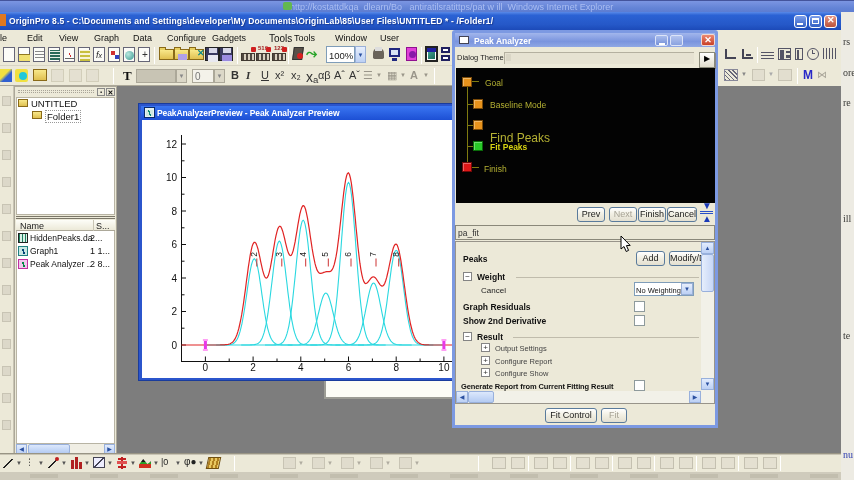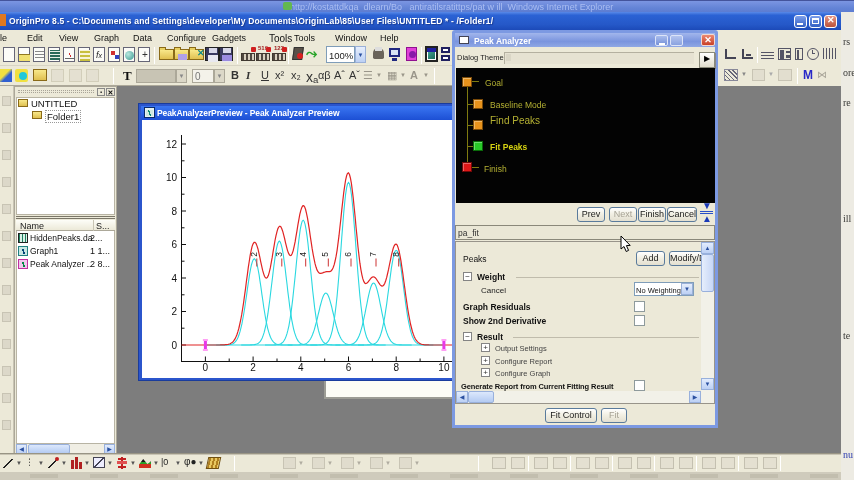--- a/index.html
+++ b/index.html
@@ -37,21 +37,21 @@
 <div class="txt" style="left:0px;top:33px;font-size:9px;color:#111">le</div>
 <div class="txt" style="left:27px;top:33px;font-size:9px;color:#111">Edit</div>
 <div class="txt" style="left:59px;top:33px;font-size:9px;color:#111">View</div>
 <div class="txt" style="left:94px;top:33px;font-size:9px;color:#111">Graph</div>
 <div class="txt" style="left:133px;top:33px;font-size:9px;color:#111">Data</div>
 <div class="txt" style="left:167px;top:33px;font-size:9px;color:#111">Configure</div>
 <div class="txt" style="left:212px;top:33px;font-size:9px;color:#111">Gadgets</div>
 <div class="txt" style="left:269px;top:33px;font-size:10px;color:#111">Tools</div>
 <div class="txt" style="left:294px;top:33px;font-size:9px;color:#111">Tools</div>
 <div class="txt" style="left:335px;top:33px;font-size:9px;color:#111">Window</div>
-<div class="txt" style="left:380px;top:33px;font-size:9px;color:#111">Help</div>
+<div class="txt" style="left:380px;top:33px;font-size:9px;color:#111">User</div>
 <div class="abs" style="left:0;top:44px;width:841px;height:22px;background:#ece9d8;border-bottom:1px solid #d8d4c4"></div>
 <div class="abs" style="left:3px;top:47px;width:12px;height:15px;background:#fcfcf8;border:1px solid #667"></div>
 <div class="abs" style="left:18px;top:47px;width:12px;height:15px;background:#fcfcf8;border:1px solid #667">
     <div class="abs" style="left:0px;top:6px;width:11px;height:7px;background:#f0e070;border-top:1px solid #907820"></div>
   </div>
 <div class="abs" style="left:33px;top:47px;width:12px;height:15px;background:#fcfcf8;border:1px solid #667">
     <div class="abs" style="left:1px;top:3px;width:9px;height:1px;background:#888"></div>
     <div class="abs" style="left:1px;top:6px;width:9px;height:1px;background:#888"></div>
     <div class="abs" style="left:1px;top:9px;width:9px;height:1px;background:#888"></div>
   </div>
@@ -353,35 +353,35 @@
 <div class="abs" style="left:467px;top:146px;width:7px;height:1px;background:#7e7a10"></div>
 <div class="abs" style="left:472px;top:81px;width:7px;height:1px;background:#7e7a10"></div>
 <div class="abs" style="left:472px;top:167px;width:7px;height:1px;background:#7e7a10"></div>
 <div class="abs" style="left:462px;top:77px;width:10px;height:10px;background:#e8931c;border:1px solid #7a4a08;box-shadow:inset 1px 1px 0 #ffffff55"></div>
 <div class="abs" style="left:473px;top:99px;width:10px;height:10px;background:#e8931c;border:1px solid #7a4a08;box-shadow:inset 1px 1px 0 #ffffff55"></div>
 <div class="abs" style="left:473px;top:120px;width:10px;height:10px;background:#e8931c;border:1px solid #7a4a08;box-shadow:inset 1px 1px 0 #ffffff55"></div>
 <div class="abs" style="left:473px;top:141px;width:10px;height:10px;background:#28c828;border:1px solid #0a6a0a;box-shadow:inset 1px 1px 0 #ffffff55"></div>
 <div class="abs" style="left:462px;top:162px;width:10px;height:10px;background:#e01818;border:1px solid #700808;box-shadow:inset 1px 1px 0 #ffffff55"></div>
 <div class="txt" style="left:485px;top:78px;font-size:8.5px;color:#b5b133">Goal</div>
 <div class="txt" style="left:490px;top:100px;font-size:8.5px;color:#b5b133">Baseline Mode</div>
-<div class="txt" style="left:490px;top:115px;font-size:10px;color:#b5b133">Find Peaks</div>
+<div class="txt" style="left:490px;top:131px;font-size:12px;color:#b5b133">Find Peaks</div>
 <div class="txt" style="left:490px;top:142px;font-size:8.5px;font-weight:bold;color:#d6d312">Fit Peaks</div>
 <div class="txt" style="left:484px;top:164px;font-size:8.5px;color:#b5b133">Finish</div>
 <div class="btn" style="left:577px;top:207px;width:28px;height:15px;color:#1a1a1a">Prev</div>
 <div class="btn" style="left:609px;top:207px;width:28px;height:15px;color:#a6a294">Next</div>
 <div class="btn" style="left:638px;top:207px;width:28px;height:15px;color:#1a1a1a">Finish</div>
 <div class="btn" style="left:667px;top:207px;width:30px;height:15px;color:#1a1a1a">Cancel</div>
 <div class="txt" style="left:702px;top:200px;font-size:10px;color:#1a3ab8">▼</div>
 <div class="abs" style="left:700px;top:211px;width:13px;height:1px;background:#2a50c8"></div>
 <div class="abs" style="left:700px;top:213px;width:13px;height:1px;background:#2a50c8"></div>
 <div class="txt" style="left:702px;top:213px;font-size:10px;color:#1a3ab8">▲</div>
 <div class="abs" style="left:455px;top:225px;width:260px;height:15px;background:#eae7d6;border:1px solid #8a887a"></div>
 <div class="txt" style="left:458px;top:228px;font-size:8.5px;color:#333">pa_fit</div>
 <div class="abs" style="left:455px;top:241px;width:260px;height:163px;background:#ece9d8;border:1px solid #98948a"></div>
-<div class="txt" style="left:463px;top:254px;font-size:8.5px;font-weight:normal;color:#111">Peaks</div>
+<div class="txt" style="left:463px;top:254px;font-size:8.5px;font-weight:bold;color:#111">Peaks</div>
 <div class="btn" style="left:636px;top:251px;width:29px;height:15px">Add</div>
 <div class="btn" style="left:669px;top:251px;width:34px;height:15px;overflow:hidden">Modify/D</div>
 <div class="pm" style="left:463px;top:272px">−</div>
 <div class="txt" style="left:477px;top:272px;font-size:8.5px;font-weight:bold;color:#111">Weight</div>
 <div class="abs" style="left:516px;top:277px;width:183px;height:1px;background:#c0bcac"></div>
 <div class="txt" style="left:481px;top:286px;font-size:8px;color:#222">Cancel</div>
 <div class="abs" style="left:634px;top:282px;width:60px;height:14px;background:#fff;border:1px solid #7f9db9"></div>
 <div class="txt" style="left:636px;top:286px;font-size:7.5px;color:#111">No Weighting</div>
 <div class="abs" style="left:681px;top:283px;width:12px;height:12px;background:linear-gradient(180deg,#e6eefc,#bcd0f4);border:1px solid #9ab0d8;font-size:6px;color:#2a50a0;text-align:center;line-height:11px">▼</div>
 <div class="txt" style="left:463px;top:302px;font-size:8.5px;font-weight:bold;color:#111">Graph Residuals</div>
@@ -389,21 +389,21 @@
 <div class="txt" style="left:463px;top:316px;font-size:8.5px;font-weight:bold;color:#111">Show 2nd Derivative</div>
 <div class="chk" style="left:634px;top:315px"></div>
 <div class="pm" style="left:463px;top:332px">−</div>
 <div class="txt" style="left:477px;top:332px;font-size:8.5px;font-weight:bold;color:#111">Result</div>
 <div class="abs" style="left:513px;top:337px;width:186px;height:1px;background:#c0bcac"></div>
 <div class="pm" style="left:481px;top:343px">+</div>
 <div class="txt" style="left:495px;top:344px;font-size:7.5px;color:#444">Output Settings</div>
 <div class="pm" style="left:481px;top:356px">+</div>
 <div class="txt" style="left:495px;top:357px;font-size:7.5px;color:#444">Configure Report</div>
 <div class="pm" style="left:481px;top:368px">+</div>
-<div class="txt" style="left:495px;top:369px;font-size:7.5px;color:#444">Configure Graph</div>
+<div class="txt" style="left:495px;top:369px;font-size:7.5px;color:#444">Configure Show</div>
 <div class="txt" style="left:461px;top:382px;font-size:7.5px;letter-spacing:-0.1px;font-weight:bold;color:#111">Generate Report from Current Fitting Result</div>
 <div class="chk" style="left:634px;top:380px"></div>
 <div class="abs" style="left:701px;top:242px;width:13px;height:161px;background:#f2f1e8"></div>
 <div class="abs" style="left:701px;top:242px;width:13px;height:12px;background:linear-gradient(180deg,#e2ecfd,#bcd0f4);border:1px solid #98b0dc;font-size:6px;color:#2a50a0;text-align:center;line-height:11px">▲</div>
 <div class="abs" style="left:701px;top:254px;width:13px;height:38px;background:linear-gradient(90deg,#e6eefc,#c6d6f6);border:1px solid #98b0dc;border-radius:2px"></div>
 <div class="abs" style="left:701px;top:378px;width:13px;height:12px;background:linear-gradient(180deg,#e2ecfd,#bcd0f4);border:1px solid #98b0dc;font-size:6px;color:#2a50a0;text-align:center;line-height:11px">▼</div>
 <div class="abs" style="left:456px;top:391px;width:245px;height:12px;background:#f2f1e8"></div>
 <div class="abs" style="left:456px;top:391px;width:12px;height:12px;background:linear-gradient(180deg,#e2ecfd,#bcd0f4);border:1px solid #98b0dc;font-size:6px;color:#2a50a0;text-align:center;line-height:11px">◀</div>
 <div class="abs" style="left:468px;top:391px;width:26px;height:12px;background:linear-gradient(180deg,#dce8fc,#b4cbf2);border:1px solid #98b0dc;border-radius:2px"></div>
 <div class="abs" style="left:689px;top:391px;width:12px;height:12px;background:linear-gradient(180deg,#e2ecfd,#bcd0f4);border:1px solid #98b0dc;font-size:6px;color:#2a50a0;text-align:center;line-height:11px">▶</div>

